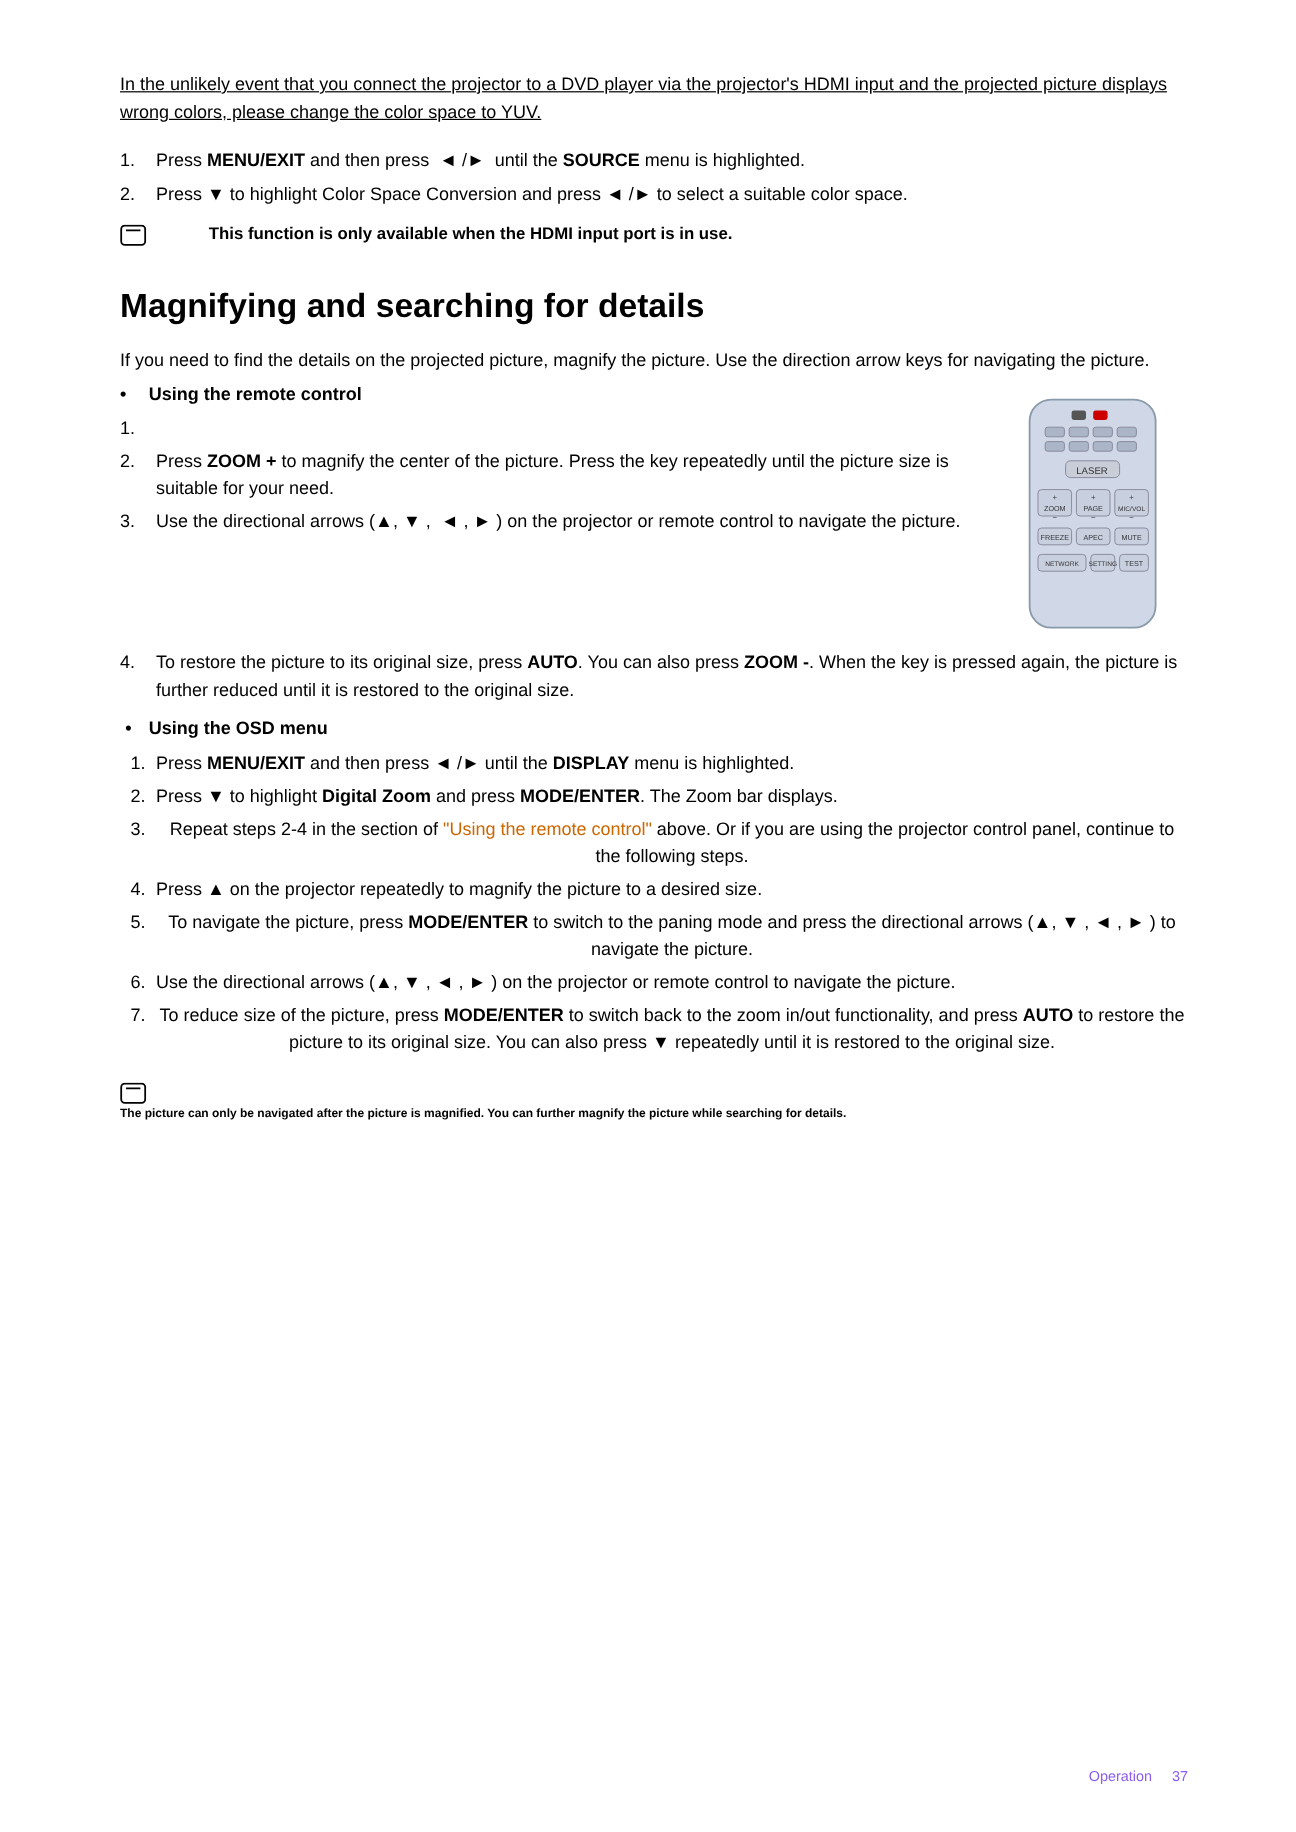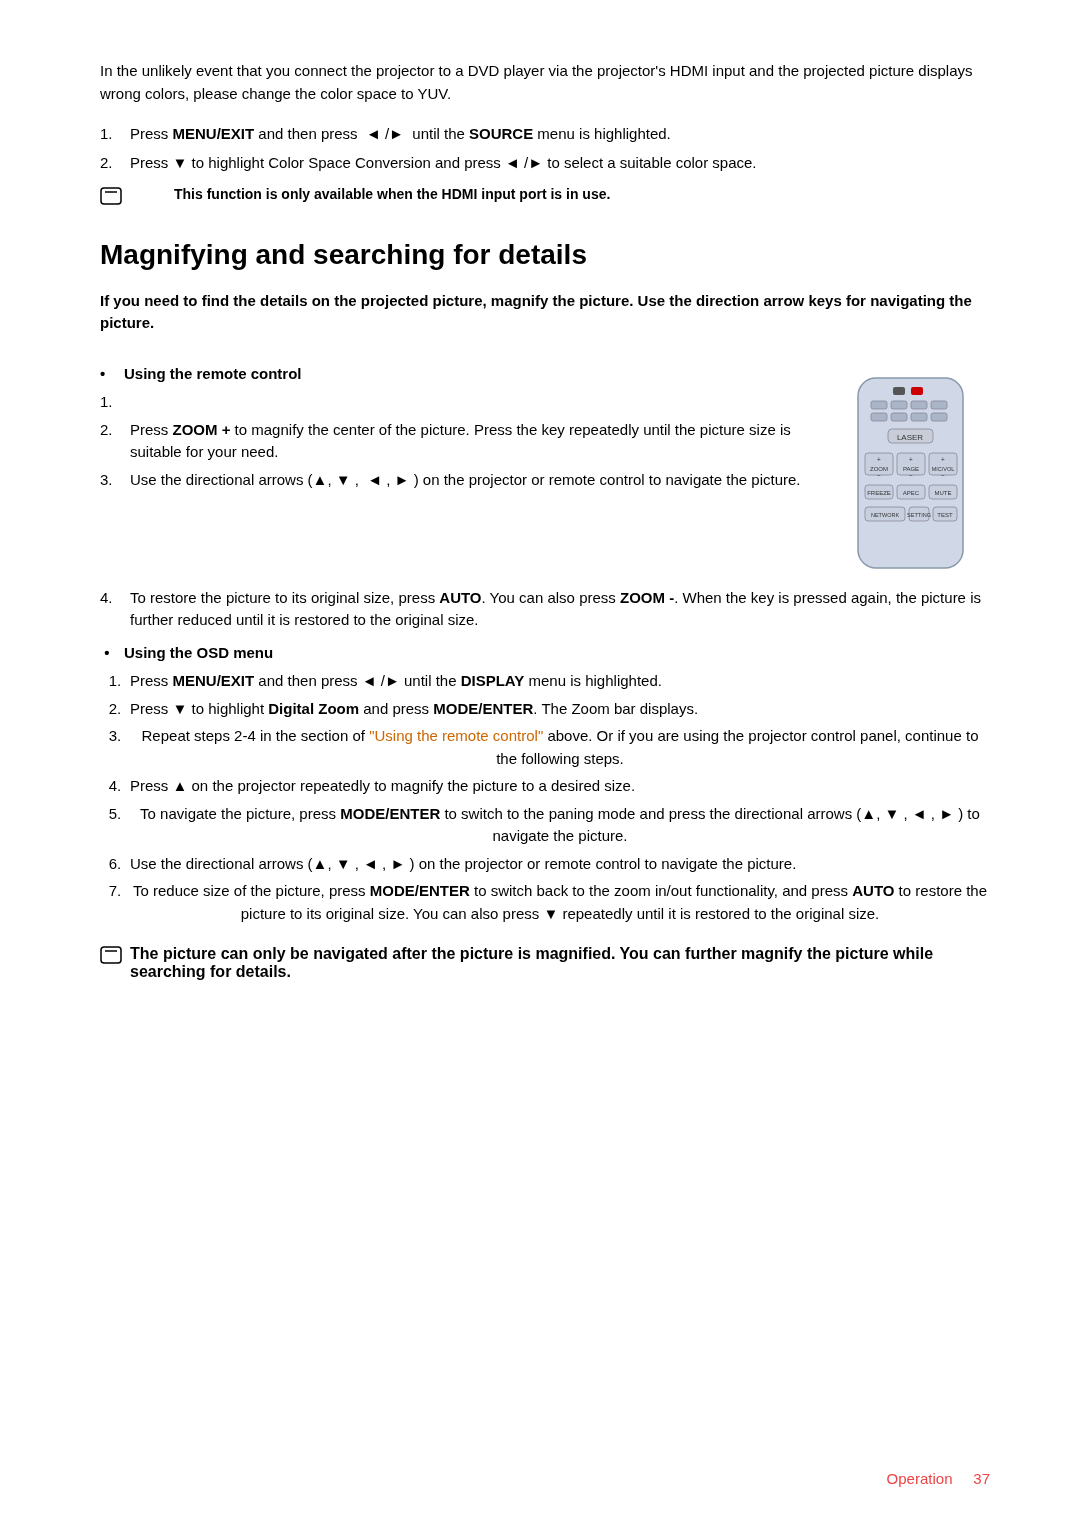--- a/index.html
+++ b/index.html
@@ -15,20 +15,21 @@
       color: #000000;
       width: 1080px;
       min-height: 1527px;
       padding: 60px 90px 80px 100px;
       position: relative;
     }
 
     .intro-paragraph {
       margin-bottom: 18px;
       line-height: 1.5;
+      text-decoration: underline;
     }
 
     .numbered-list {
       list-style: none;
       margin: 0 0 10px 0;
       padding: 0;
     }
 
     .numbered-list li {
       display: flex;
@@ -59,23 +60,22 @@
     }
 
     h2.section-title {
       font-size: 28px;
       font-weight: bold;
       margin: 10px 0 18px 0;
       line-height: 1.2;
     }
 
     .section-intro {
-      margin-bottom: 28px;
-      line-height: 1.5;
-      font-weight: bold;
+      margin-bottom: 6px;
+      line-height: 1.5;
     }
 
     .bullet-list {
       list-style: none;
       margin: 0 0 6px 0;
       padding: 0;
     }
 
     .bullet-list li {
       display: flex;
@@ -116,33 +116,34 @@
 
     .link-text {
       color: #cc6600;
       text-decoration: none;
     }
 
     .bottom-note {
       display: flex;
       align-items: flex-start;
       margin-top: 20px;
-      font-size: 16px;
+      font-size: 10px;
+      flex-direction: column;
     }
 
     .bottom-note .note-text {
       font-weight: bold;
     }
 
     .page-footer {
       position: absolute;
       bottom: 40px;
       right: 90px;
-      font-size: 15px;
-      color: #ef4444;
+      font-size: 12px;
+      color: #8b5cf6;
     }
 
     b {
       font-weight: bold;
     }
 
     .sub-numbered {
       list-style: none;
       margin: 0;
       padding: 0;

